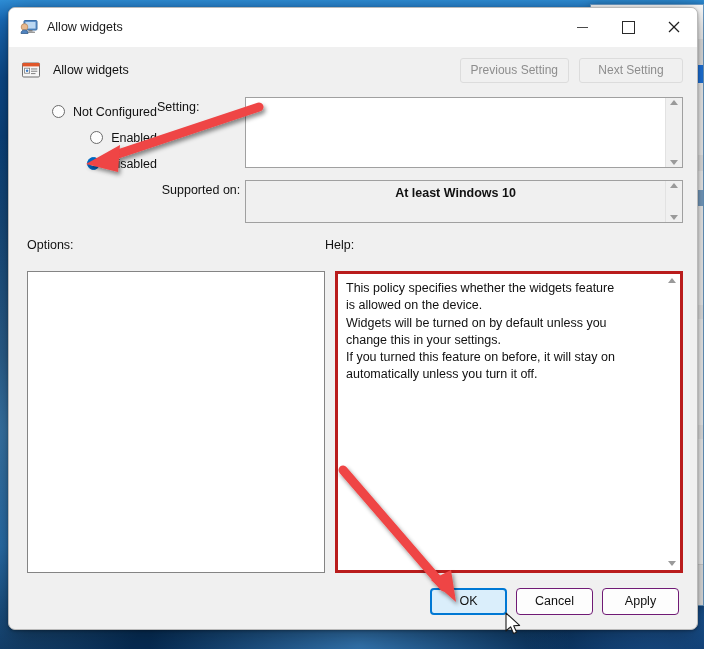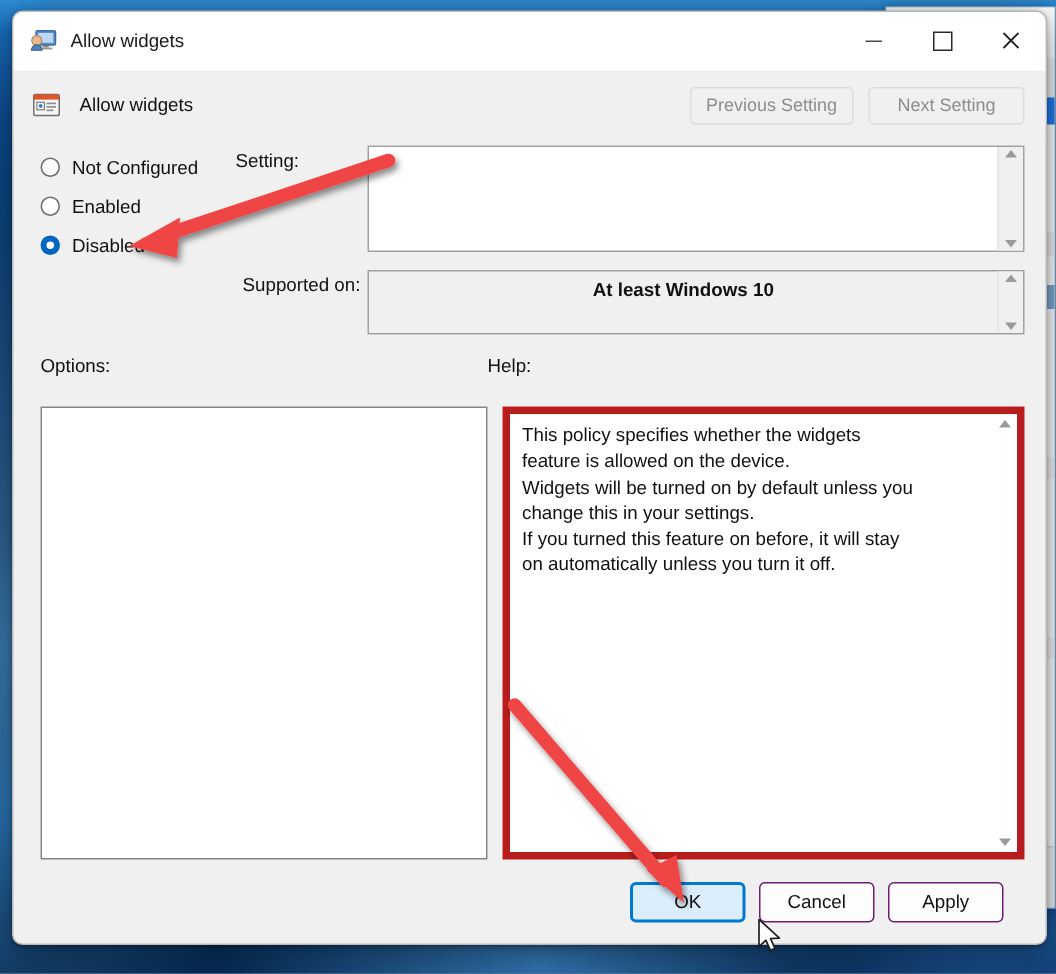--- a/index.html
+++ b/index.html
@@ -132,20 +132,21 @@
     padding-left: 18px;
     padding-top: 6px;
     box-sizing: border-box;
     flex: 0 0 auto;
   }
   .radio-row {
     display: flex;
     align-items: center;
     height: 25px;
     margin-bottom: 1px;
+    justify-content: flex-end;
   }
   .radio-mark {
     width: 13px; height: 13px;
     border-radius: 50%;
     border: 1px solid #6b6b6b;
     background: #fdfdfd;
     margin-right: 8px;
     position: relative;
     flex: 0 0 auto;
     box-sizing: border-box;
@@ -246,21 +247,21 @@
     flex: 0 0 auto;
     background: #ffffff;
     border: 1px solid #848484;
     box-sizing: border-box;
   }
   #help-spacer { width: 10px; flex: 0 0 auto; }
   #help-panel {
     flex: 1 1 auto;
     display: flex;
     background: #ffffff;
-    border: 5px solid #b91c1c;
+    border: 3px solid #b91c1c;
     box-sizing: border-box;
     min-width: 0;
     gap: 40px;
   }
   #help-text {
     flex: 1 1 auto;
     padding: 6px 8px;
     font-size: 12.5px;
     line-height: 1.38;
     color: #111;
@@ -279,21 +280,21 @@
     box-sizing: border-box;
   }
 
   
   #footer {
     height: 56px;
     flex: 0 0 auto;
     display: flex;
     align-items: center;
     justify-content: flex-end;
-    padding-right: 28px;
+    padding-right: 18px;
     gap: 9px;
   }
   .dlg-btn {
     width: 77px; height: 27px;
     font-size: 12.5px;
     font-family: "Liberation Sans", sans-serif;
     color: #111;
     background: #fdfdfd;
     border: 1px solid #701a75;
     border-radius: 4px;

